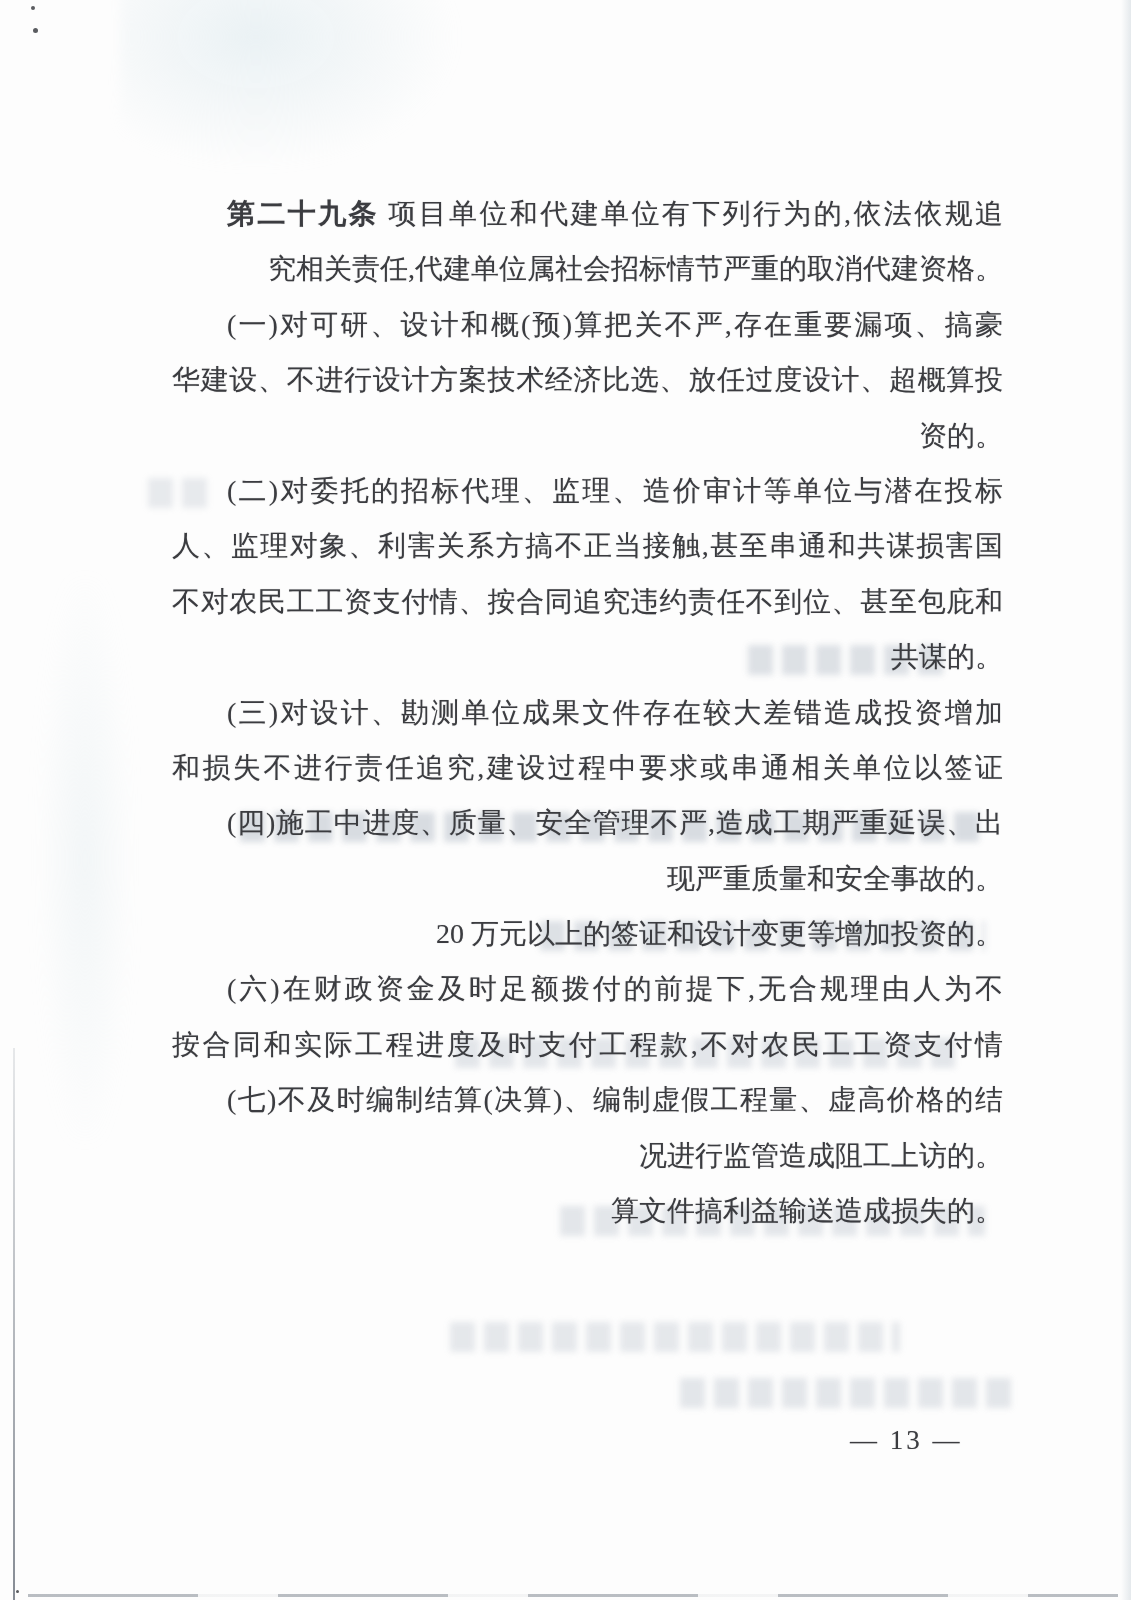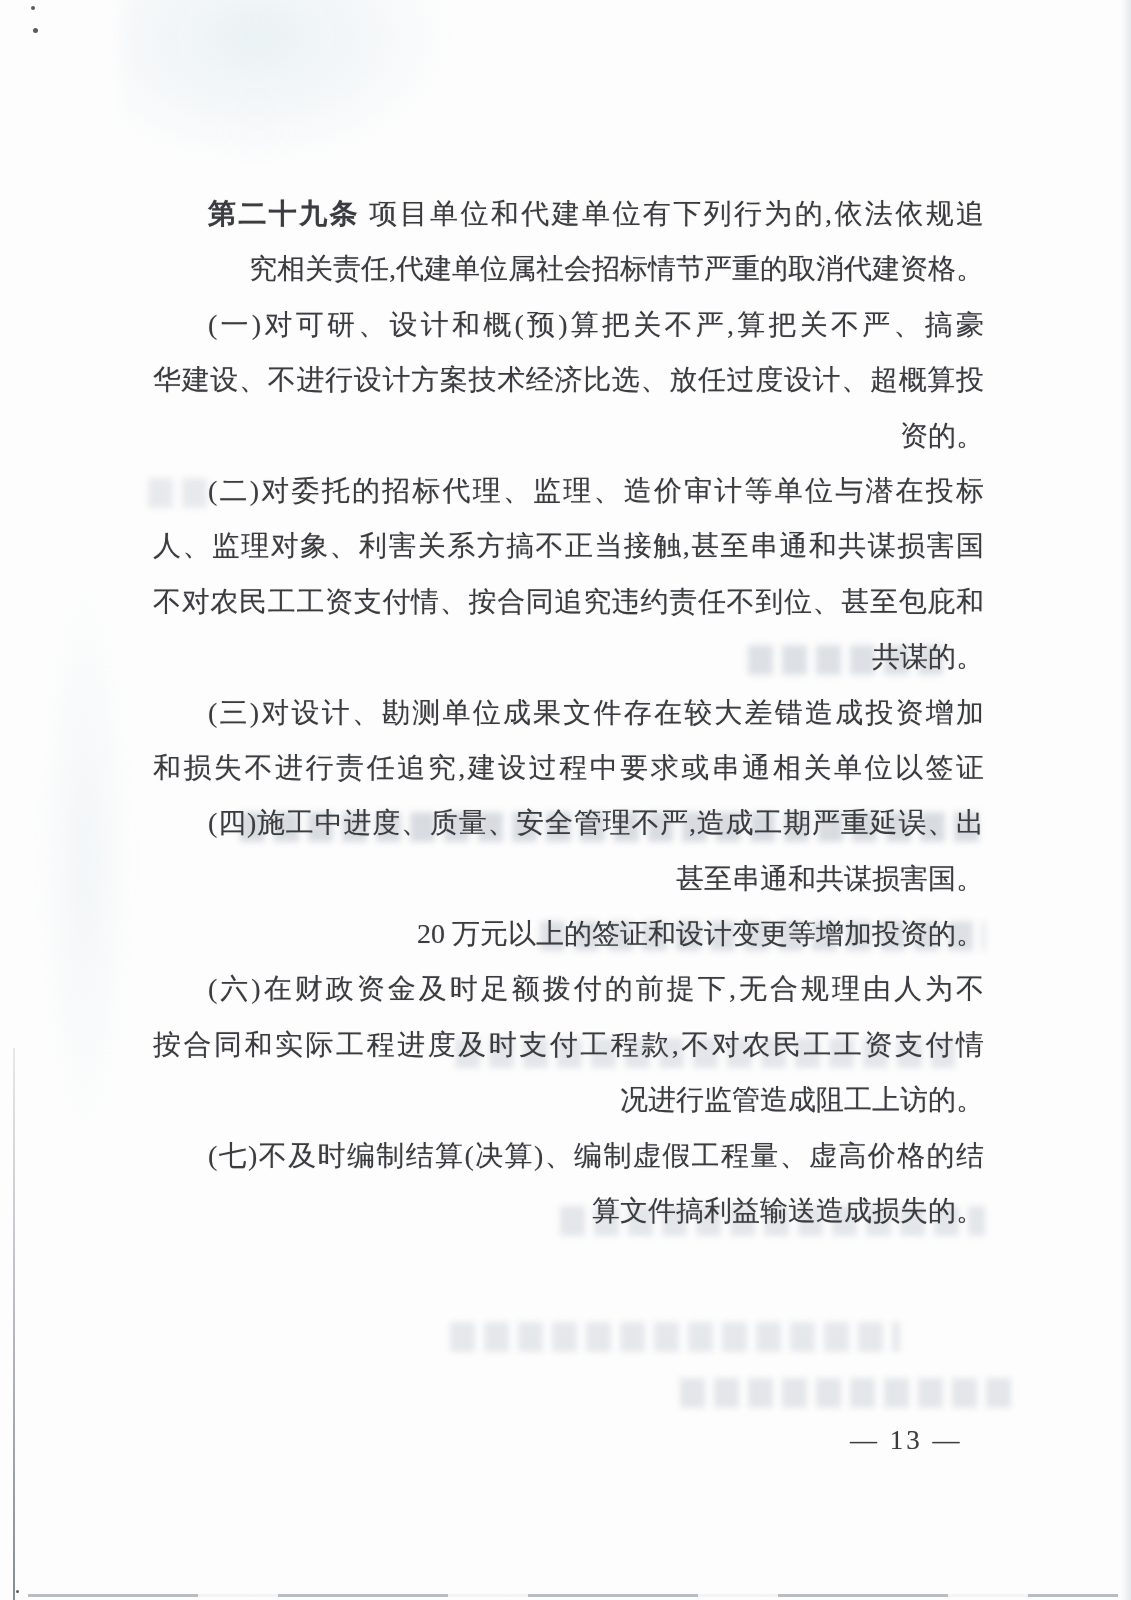--- a/index.html
+++ b/index.html
@@ -48,21 +48,21 @@
   .ghost{
     position:absolute;height:30px;
     background:repeating-linear-gradient(90deg,
       rgba(146,158,173,0.40) 0 25px,
       rgba(146,158,173,0.0) 25px 34px);
     filter:blur(3px);
     opacity:.75;
   }
   
   .textblock{
-    position:absolute;left:153px;top:186px;width:831px;
+    position:absolute;left:172px;top:186px;width:831px;
     color:#3b3c40;
     font-size:28px;
     text-shadow:0 0 1px rgba(59,60,64,0.35);
   }
   .line{
     height:55.4px;line-height:55.4px;
     white-space:normal;
     text-align:right;
   }
   .line.full{
@@ -100,34 +100,34 @@
 
   <div class="edge-left"></div>
   <div class="edge-bottom"></div>
   <div class="speckle" style="left:31px;top:6px;width:4px;height:4px"></div>
   <div class="speckle" style="left:33px;top:28px;width:5px;height:5px"></div>
   <div class="speckle" style="left:16px;top:1590px;width:3px;height:3px"></div>
 
   <div class="textblock" id="textblock">
       <div class="line full indent"><span class="head">第二十九条</span><span> 项目单位和代建单位有下列行为的,依法依规追</span></div>
       <div class="line"><span>究相关责任,代建单位属社会招标情节严重的取消代建资格。</span></div>
-      <div class="line full indent"><span>(一)对可研、设计和概(预)算把关不严,算把关不严、搞豪</span></div>
+      <div class="line full indent"><span>(一)对可研、设计和概(预)算把关不严,存在重要漏项、搞豪</span></div>
       <div class="line full"><span>华建设、不进行设计方案技术经济比选、放任过度设计、超概算投</span></div>
       <div class="line"><span>资的。</span></div>
       <div class="line full indent"><span>(二)对委托的招标代理、监理、造价审计等单位与潜在投标</span></div>
       <div class="line full"><span>人、监理对象、利害关系方搞不正当接触,甚至串通和共谋损害国</span></div>
       <div class="line full"><span>不对农民工工资支付情、按合同追究违约责任不到位、甚至包庇和</span></div>
       <div class="line"><span>共谋的。</span></div>
       <div class="line full indent"><span>(三)对设计、勘测单位成果文件存在较大差错造成投资增加</span></div>
       <div class="line full"><span>和损失不进行责任追究,建设过程中要求或串通相关单位以签证</span></div>
       <div class="line full indent"><span>(四)施工中进度、质量、安全管理不严,造成工期严重延误、出</span></div>
-      <div class="line"><span>甚至串通和共谋损害国。</span></div>
+      <div class="line"><span>现严重质量和安全事故的。</span></div>
       <div class="line"><span>20 万元以上的签证和设计变更等增加投资的。</span></div>
       <div class="line full indent"><span>(六)在财政资金及时足额拨付的前提下,无合规理由人为不</span></div>
       <div class="line full"><span>按合同和实际工程进度及时支付工程款,不对农民工工资支付情</span></div>
+      <div class="line full indent"><span>(七)不及时编制结算(决算)、编制虚假工程量、虚高价格的结</span></div>
       <div class="line"><span>况进行监管造成阻工上访的。</span></div>
-      <div class="line full indent"><span>(七)不及时编制结算(决算)、编制虚假工程量、虚高价格的结</span></div>
       <div class="line"><span>算文件搞利益输送造成损失的。</span></div>
     </div>
 
   <div class="page-number">— 13 —</div>
 
 </div>
 
 </body></html>

